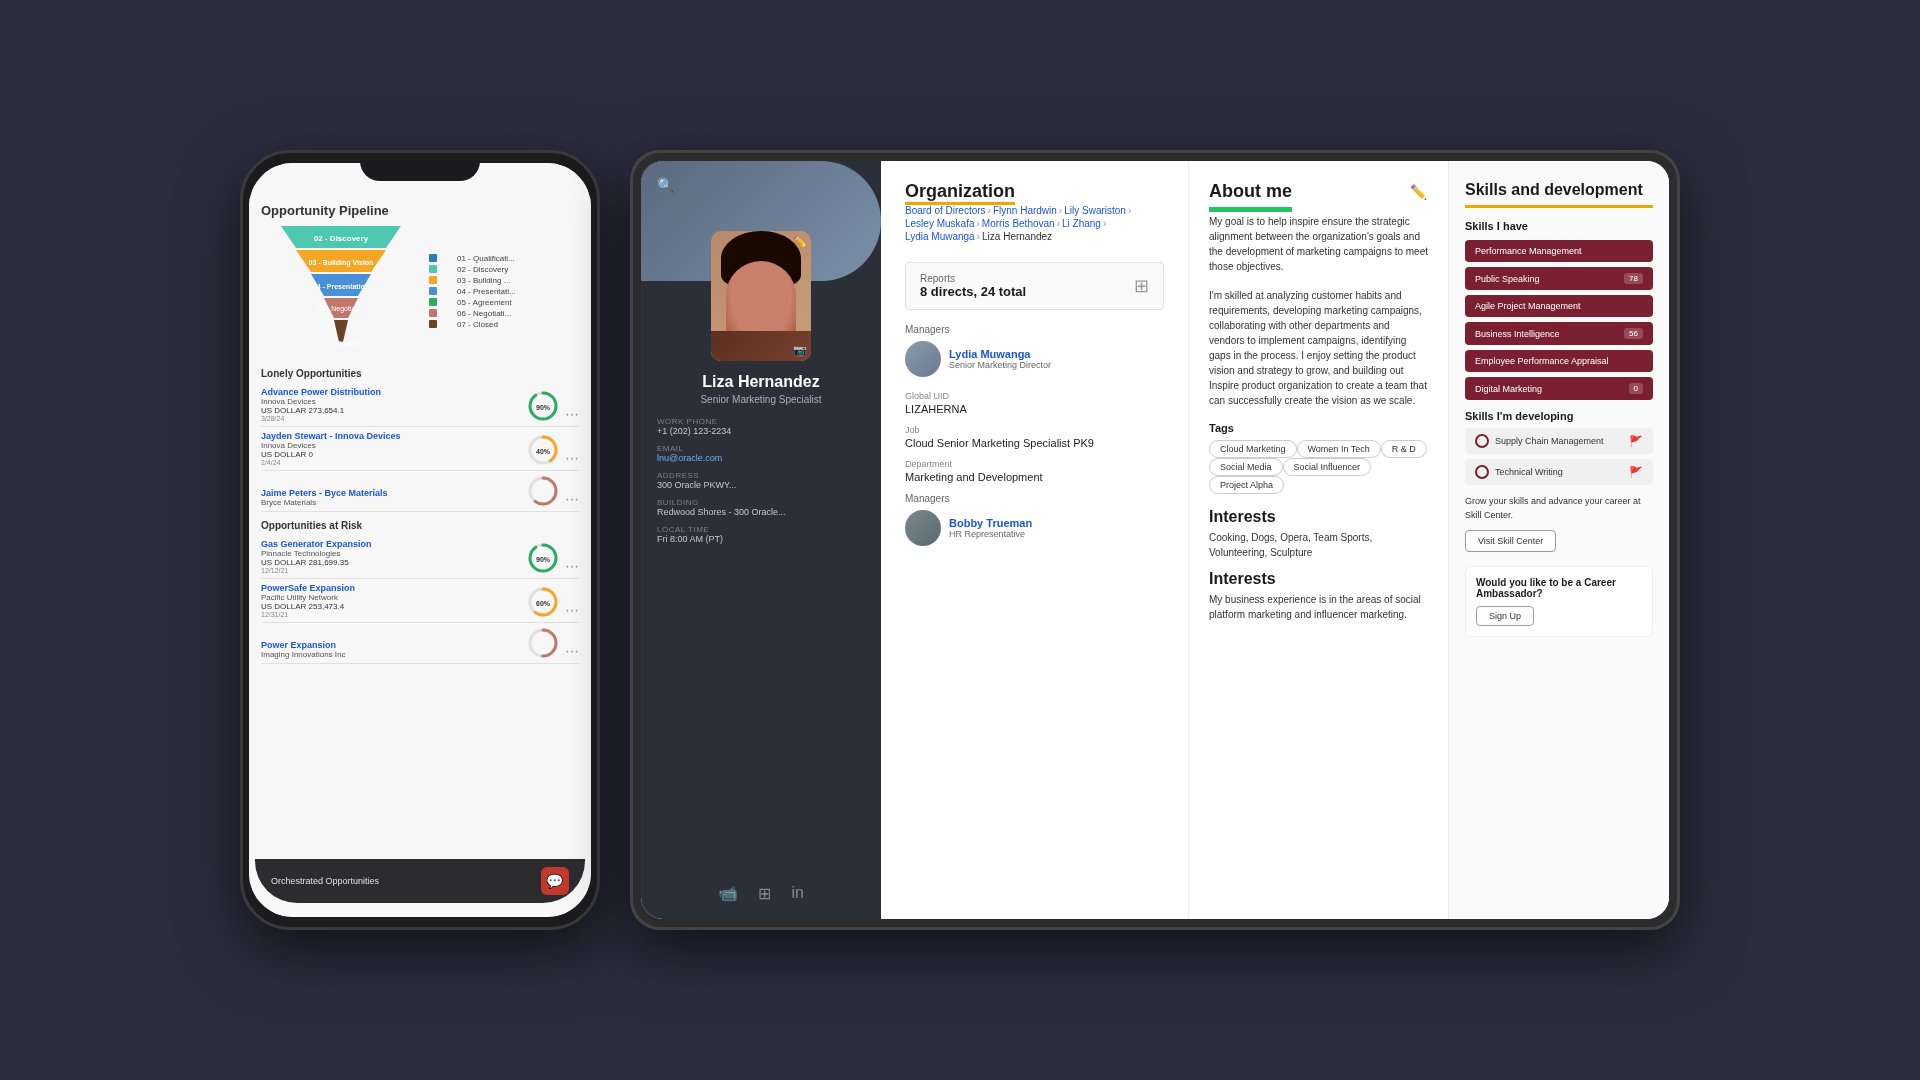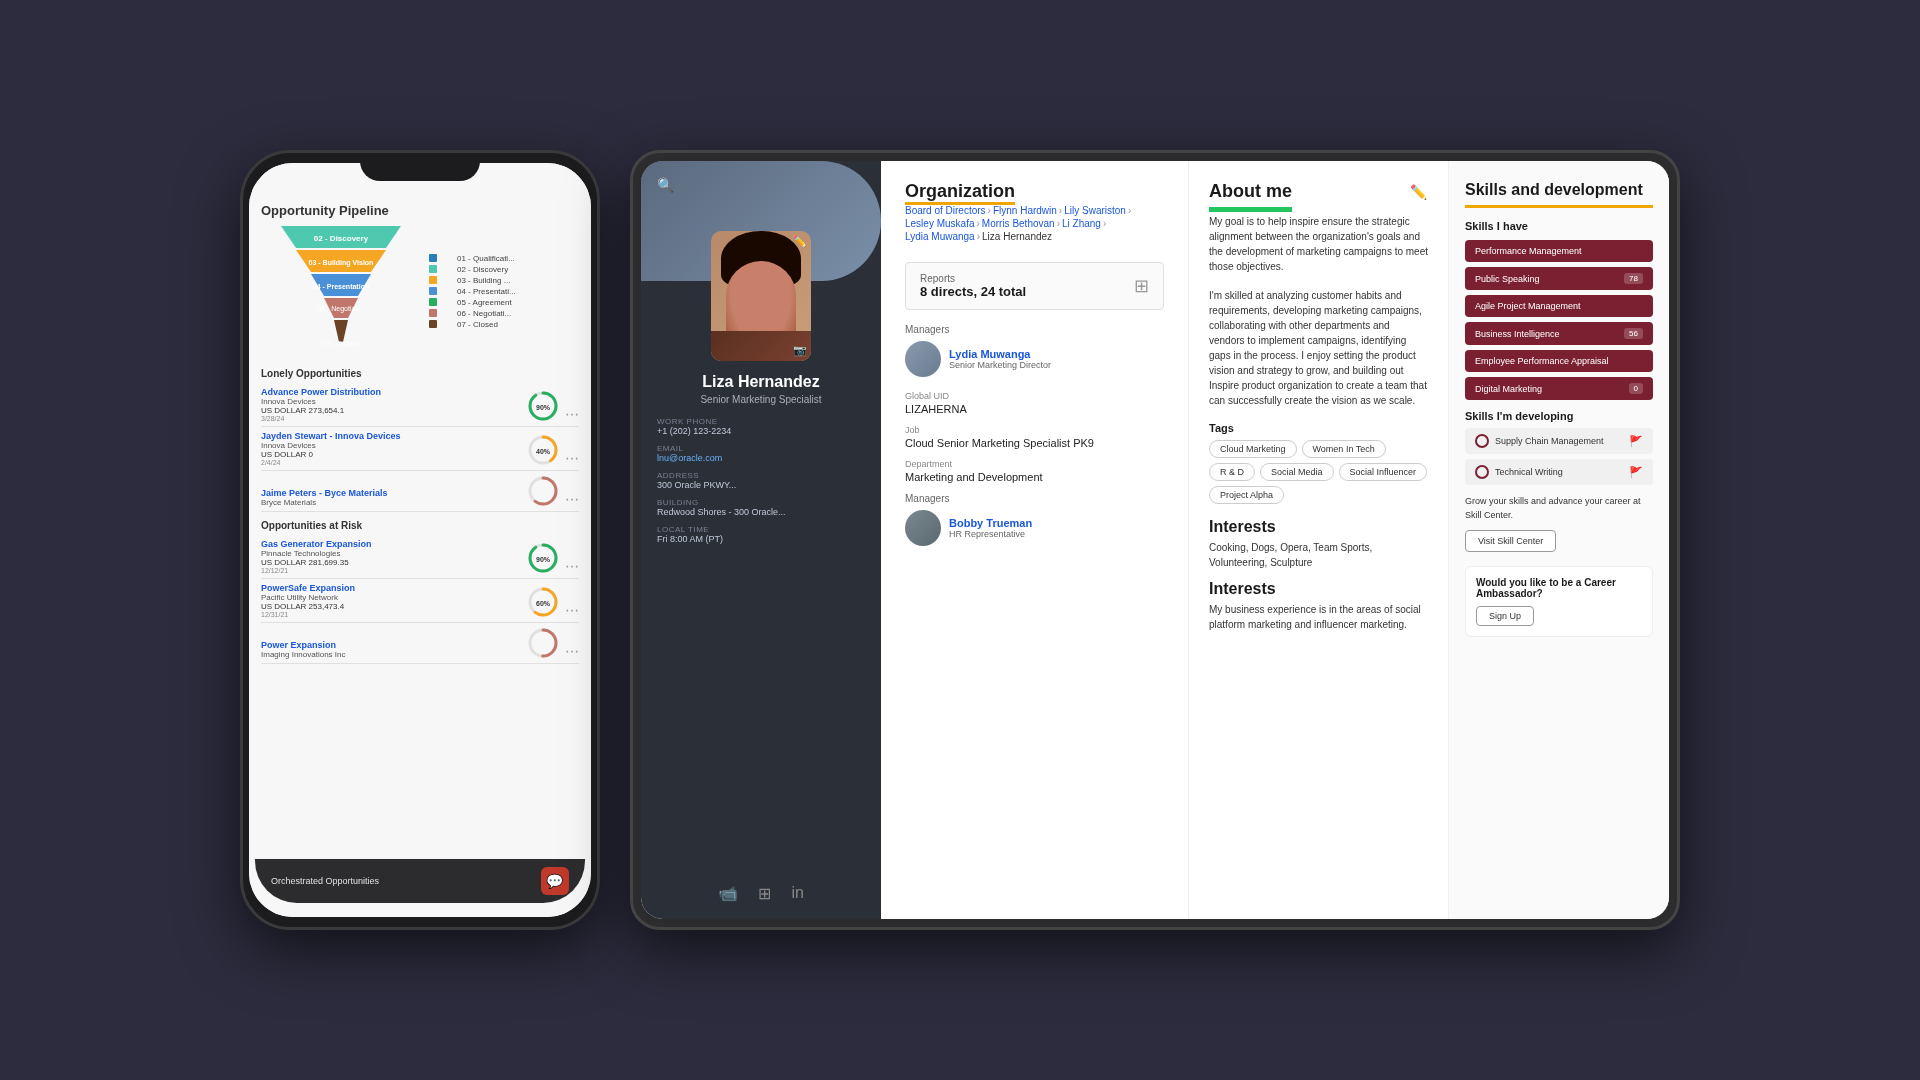--- a/index.html
+++ b/index.html
@@ -405,21 +405,20 @@
     }
     .tags-label {
       font-size: 11px;
       font-weight: 600;
       color: #1a1a1a;
       margin-bottom: 6px;
     }
     .tags-container {
       display: flex;
       flex-wrap: wrap;
-      gap: 5px;
       margin-bottom: 14px;
     }
     .tag {
       border: 1px solid #ccc;
       border-radius: 16px;
       padding: 3px 10px;
       font-size: 9px;
       color: #333;
     }
     .interests-label {

